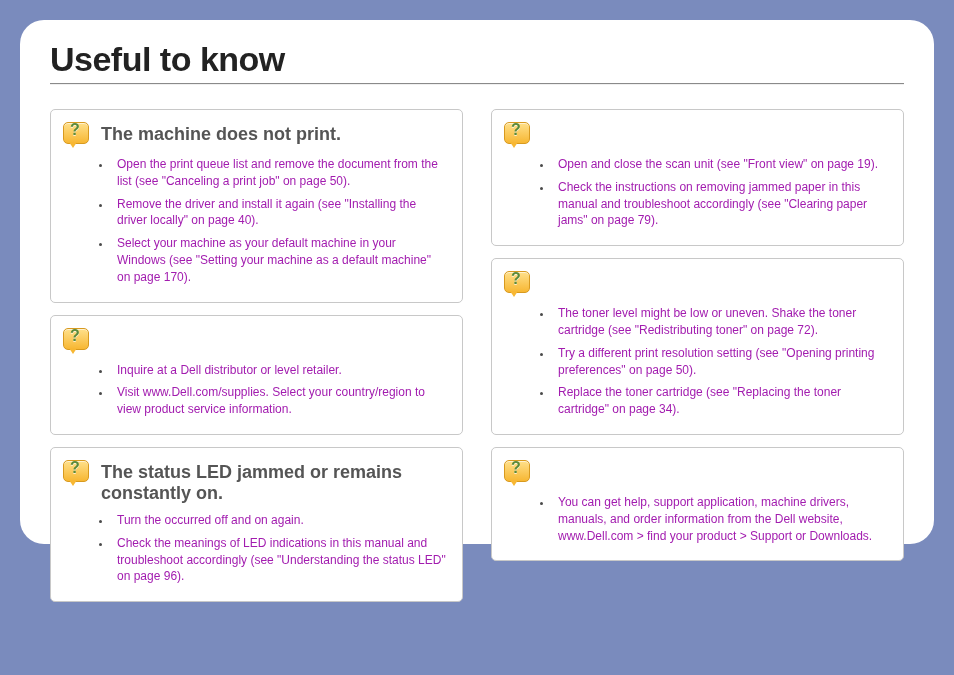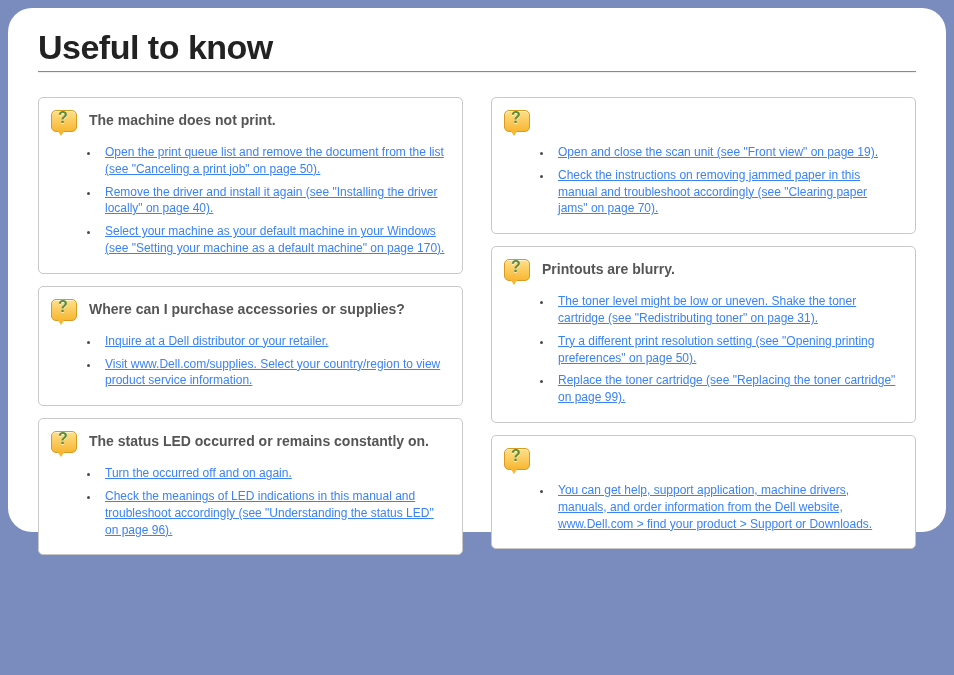--- a/index.html
+++ b/index.html
@@ -6,21 +6,21 @@
     margin: 0;
     padding: 0;
     background: #7a8bbd;
     font-family: "Segoe UI", "Myriad Pro", Arial, sans-serif;
     width: 954px;
     height: 675px;
     overflow: hidden;
   }
   .page {
     background: #ffffff;
-    margin: 8px;
+    margin: 20px;
     border-radius: 24px;
     height: 524px;
     box-sizing: border-box;
     padding: 20px 30px 20px 30px;
   }
   .title {
     font-size: 34px;
     font-weight: 700;
     color: #222;
     margin: 0 0 4px 0;
@@ -86,29 +86,28 @@
     width: 24px;
     text-align: center;
     font-weight: 700;
     color: #5a8a3a;
     font-size: 16px;
     text-shadow: 0 1px 0 rgba(255,255,255,0.7);
   }
   .card-title {
     font-weight: 700;
     color: #555;
-    font-size: 14px;
+    font-size: 18px;
     padding-top: 4px;
   }
   ul.items {
     margin: 0 0 2px 0;
     padding: 0 4px 0 48px;
     list-style: disc outside;
-    color: #3b82f6;
-    text-decoration: underline;
+    color: #a21caf;
   }
   ul.items li {
     font-size: 12px;
     line-height: 1.4;
     margin: 0 0 6px 0;
     padding-left: 6px;
   }
   ul.items li::marker {
     color: #4a4a4a;
     font-size: 9px;
@@ -136,66 +135,64 @@
             <li>Remove the driver and install it again (see "Installing the driver locally" on page 40).</li>
             <li>Select your machine as your default machine in your Windows (see "Setting your machine as a default machine" on page 170).</li>
           </ul>
         </div>
         <div class="card">
           <div class="card-head">
             <div class="qicon">
               <div class="bubble"></div>
               <div class="qmark">?</div>
             </div>
-            <div class="card-title">Where can I purchase accessories or supplies?</div>
-          </div>
-          <ul class="items">
-            <li>Inquire at a Dell distributor or your retailer.</li>
+          </div>
+          <ul class="items">
+            <li>Inquire at a Dell distributor or level retailer.</li>
             <li>Visit www.Dell.com/supplies. Select your country/region to view product service information.</li>
           </ul>
         </div>
         <div class="card">
           <div class="card-head">
             <div class="qicon">
               <div class="bubble"></div>
               <div class="qmark">?</div>
             </div>
-            <div class="card-title">The status LED occurred or remains constantly on.</div>
+            <div class="card-title">The status LED jammed or remains constantly on.</div>
           </div>
           <ul class="items">
             <li>Turn the occurred off and on again.</li>
             <li>Check the meanings of LED indications in this manual and troubleshoot accordingly (see "Understanding the status LED" on page 96).</li>
           </ul>
         </div>
       </div>
     <div class="col" id="col-right">
         <div class="card">
           <div class="card-head">
             <div class="qicon">
               <div class="bubble"></div>
               <div class="qmark">?</div>
             </div>
           </div>
           <ul class="items">
             <li>Open and close the scan unit (see "Front view" on page 19).</li>
-            <li>Check the instructions on removing jammed paper in this manual and troubleshoot accordingly (see "Clearing paper jams" on page 70).</li>
-          </ul>
-        </div>
-        <div class="card">
-          <div class="card-head">
-            <div class="qicon">
-              <div class="bubble"></div>
-              <div class="qmark">?</div>
-            </div>
-            <div class="card-title">Printouts are blurry.</div>
-          </div>
-          <ul class="items">
-            <li>The toner level might be low or uneven. Shake the toner cartridge (see "Redistributing toner" on page 31).</li>
+            <li>Check the instructions on removing jammed paper in this manual and troubleshoot accordingly (see "Clearing paper jams" on page 79).</li>
+          </ul>
+        </div>
+        <div class="card">
+          <div class="card-head">
+            <div class="qicon">
+              <div class="bubble"></div>
+              <div class="qmark">?</div>
+            </div>
+          </div>
+          <ul class="items">
+            <li>The toner level might be low or uneven. Shake the toner cartridge (see "Redistributing toner" on page 72).</li>
             <li>Try a different print resolution setting (see "Opening printing preferences" on page 50).</li>
-            <li>Replace the toner cartridge (see "Replacing the toner cartridge" on page 99).</li>
+            <li>Replace the toner cartridge (see "Replacing the toner cartridge" on page 34).</li>
           </ul>
         </div>
         <div class="card">
           <div class="card-head">
             <div class="qicon">
               <div class="bubble"></div>
               <div class="qmark">?</div>
             </div>
           </div>
           <ul class="items">

